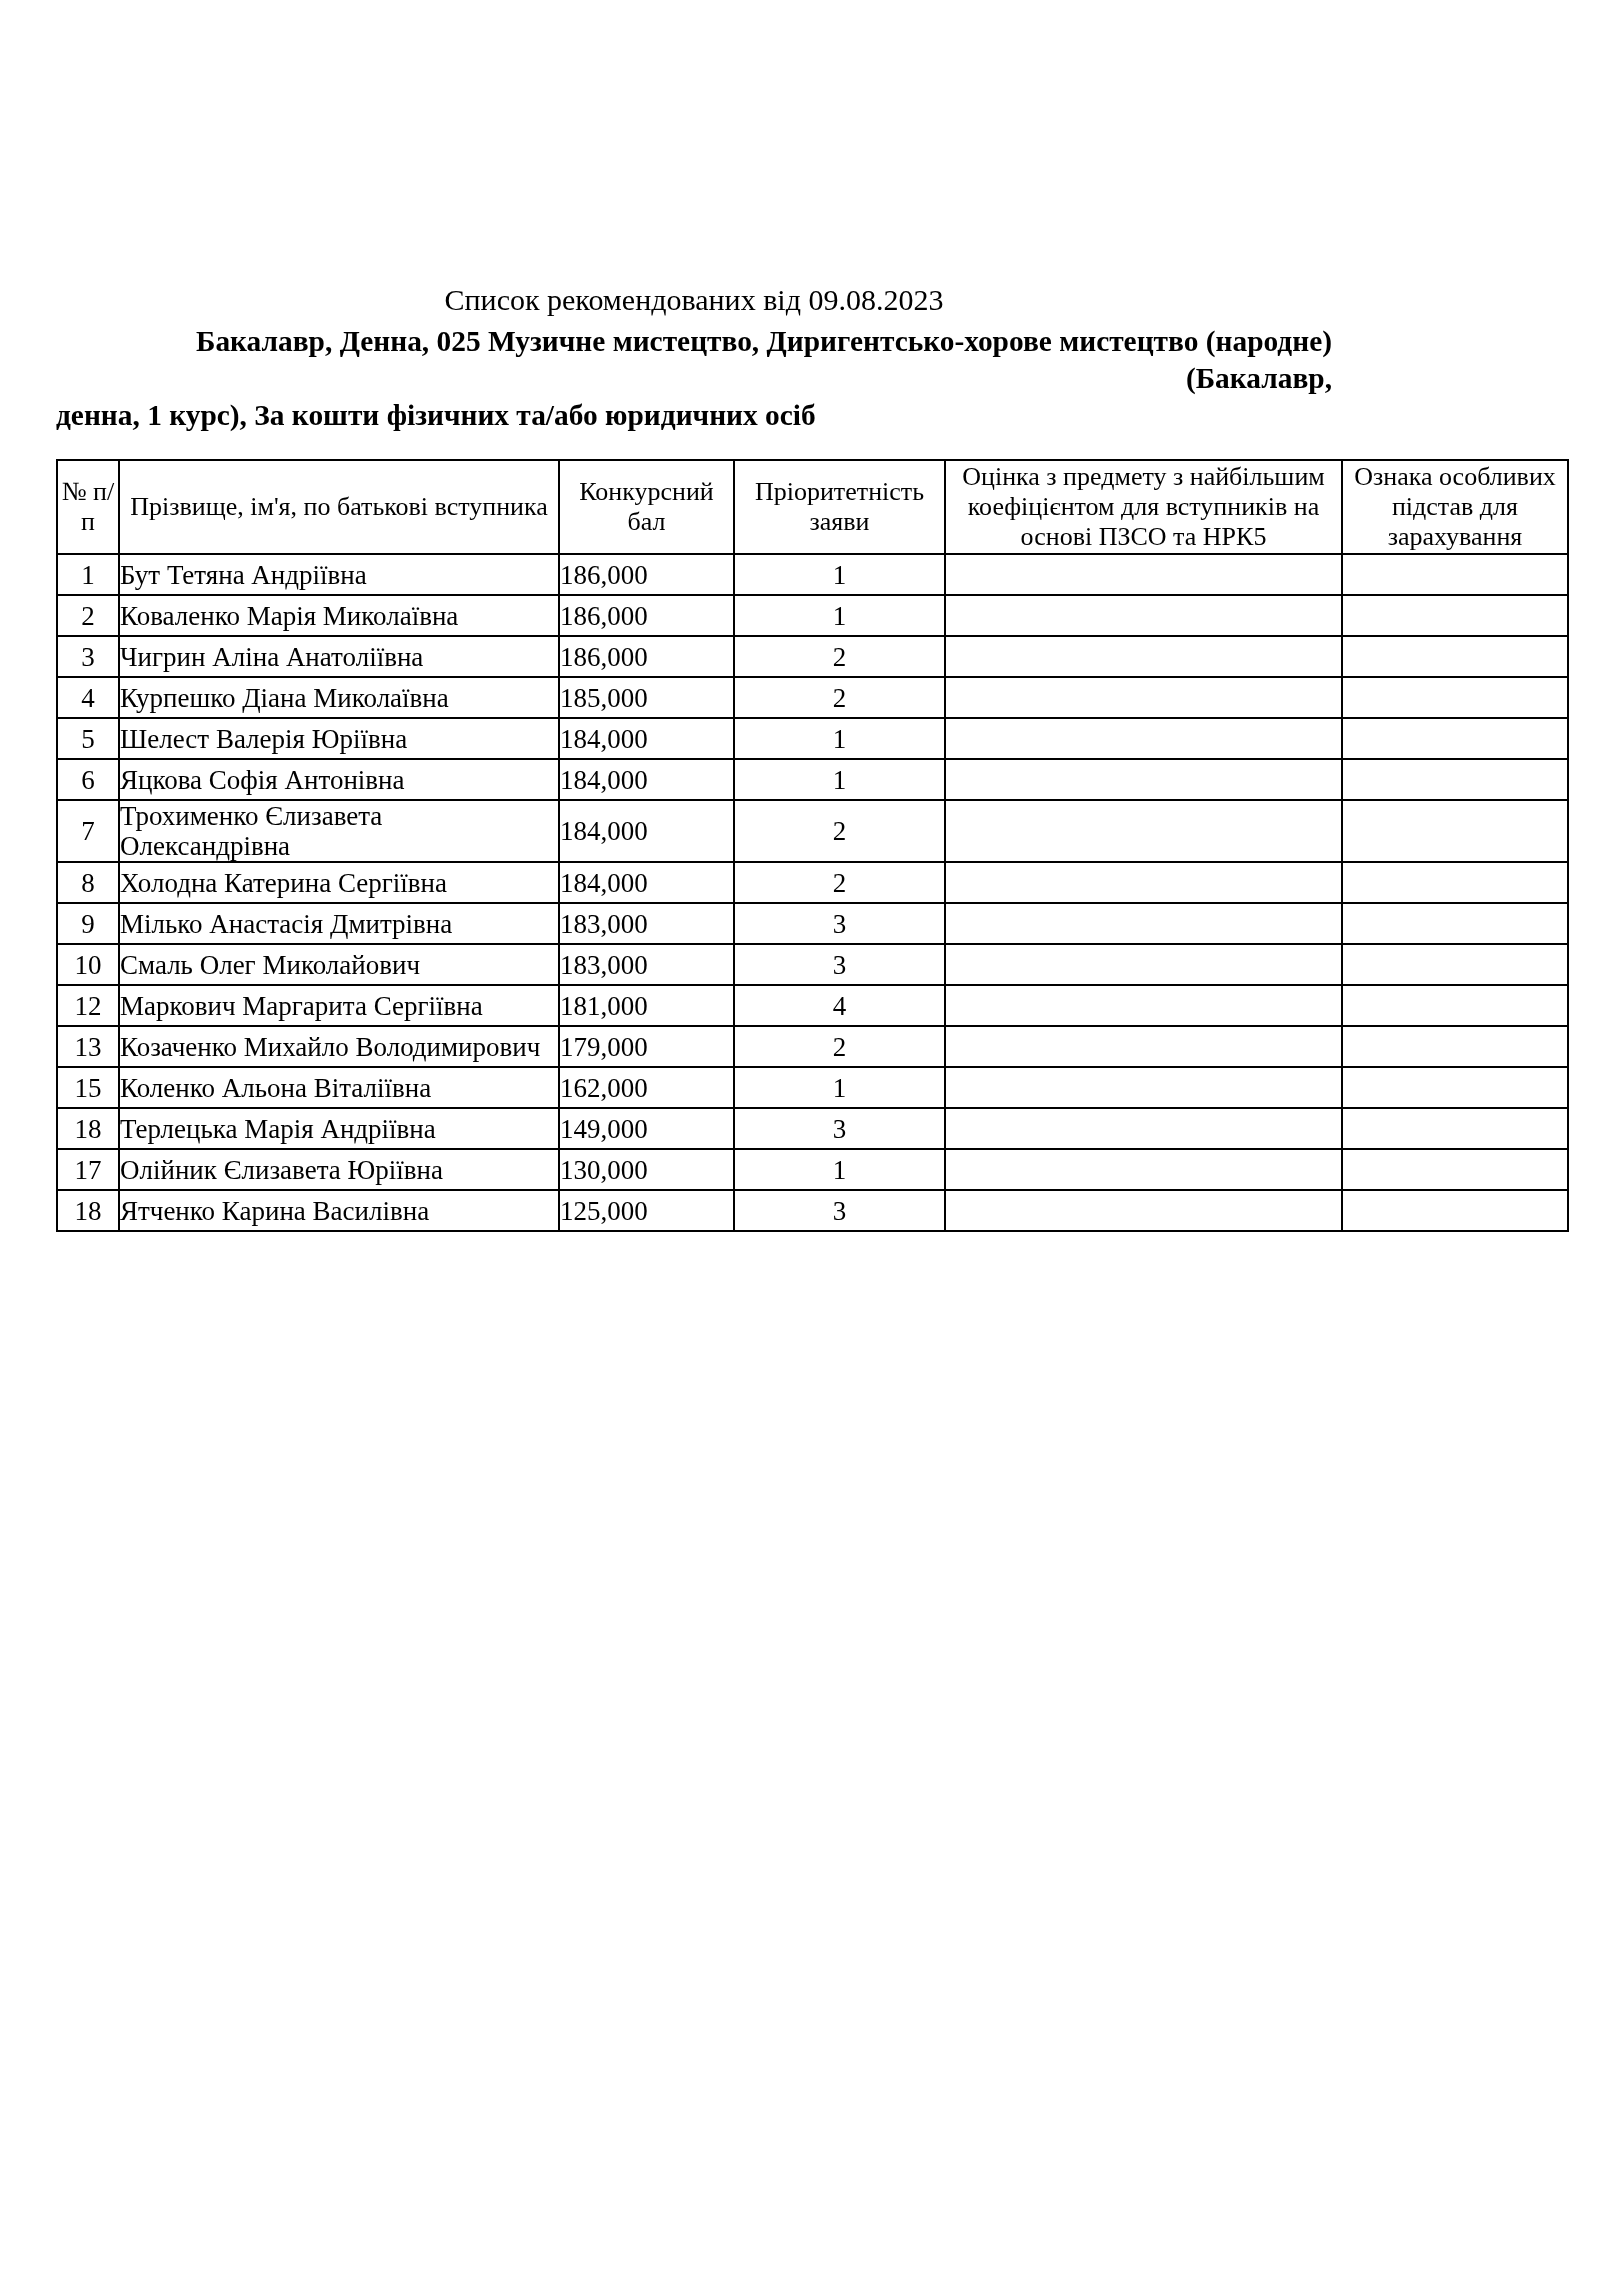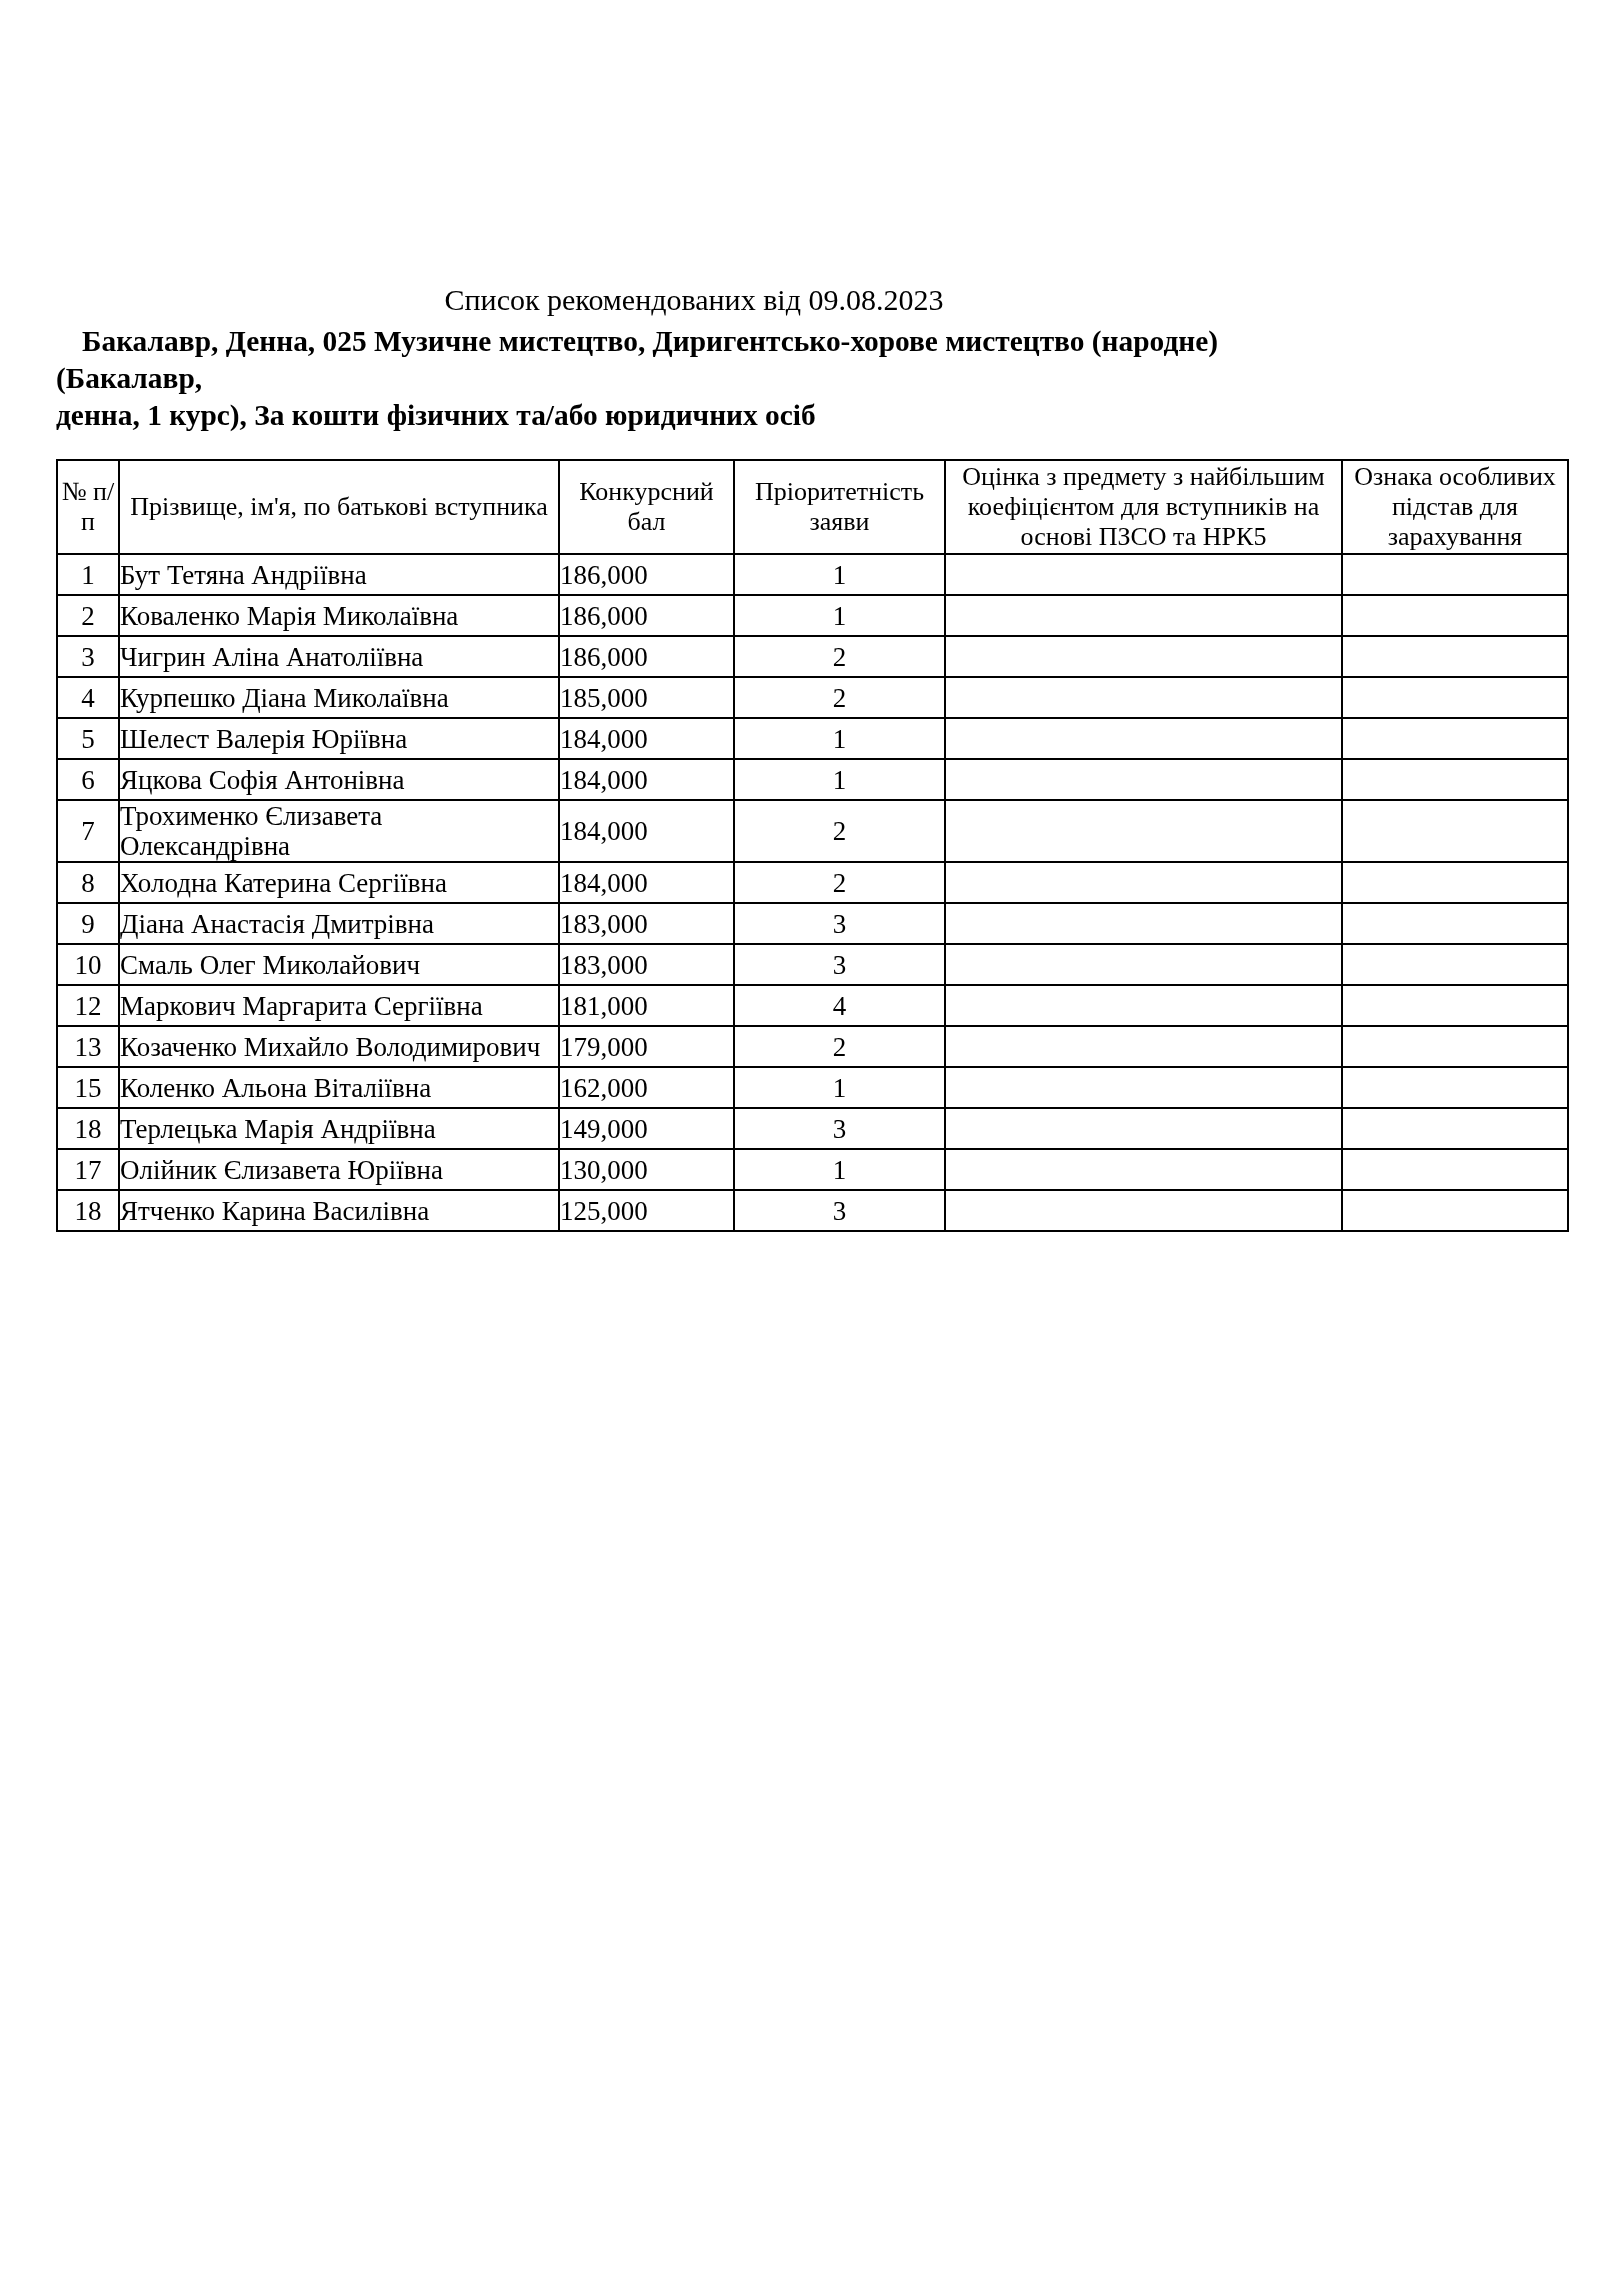--- a/index.html
+++ b/index.html
@@ -27,21 +27,21 @@
     font-weight: normal;
     line-height: 37px;
     white-space: nowrap;
   }
   .doc-subtitle {
     margin-top: 5.2px;
     font-size: 29.4px;
     font-weight: bold;
     line-height: 37px;
   }
-  .doc-subtitle .line1 { text-indent: 26px; }
+  .doc-subtitle .line1 { text-indent: 26px; text-align: right; }
   .doc-subtitle .line2 { text-indent: 0; }
   table.rec-table {
     margin-top: 25px;
     border-collapse: collapse;
     table-layout: fixed;
     width: 1512px;
     font-size: 27px;
   }
   table.rec-table th,
   table.rec-table td {
@@ -164,21 +164,21 @@
         <tr>
     <td class="cell-num">8</td>
     <td class="cell-name">Холодна Катерина Сергіївна</td>
     <td class="cell-score">184,000</td>
     <td class="cell-priority">2</td>
     <td class="cell-grade"></td>
     <td class="cell-special"></td>
   </tr>
         <tr>
     <td class="cell-num">9</td>
-    <td class="cell-name">Діана Анастасія Дмитрівна</td>
+    <td class="cell-name">Мілько Анастасія Дмитрівна</td>
     <td class="cell-score">183,000</td>
     <td class="cell-priority">3</td>
     <td class="cell-grade"></td>
     <td class="cell-special"></td>
   </tr>
         <tr>
     <td class="cell-num">10</td>
     <td class="cell-name">Смаль Олег Миколайович</td>
     <td class="cell-score">183,000</td>
     <td class="cell-priority">3</td>

